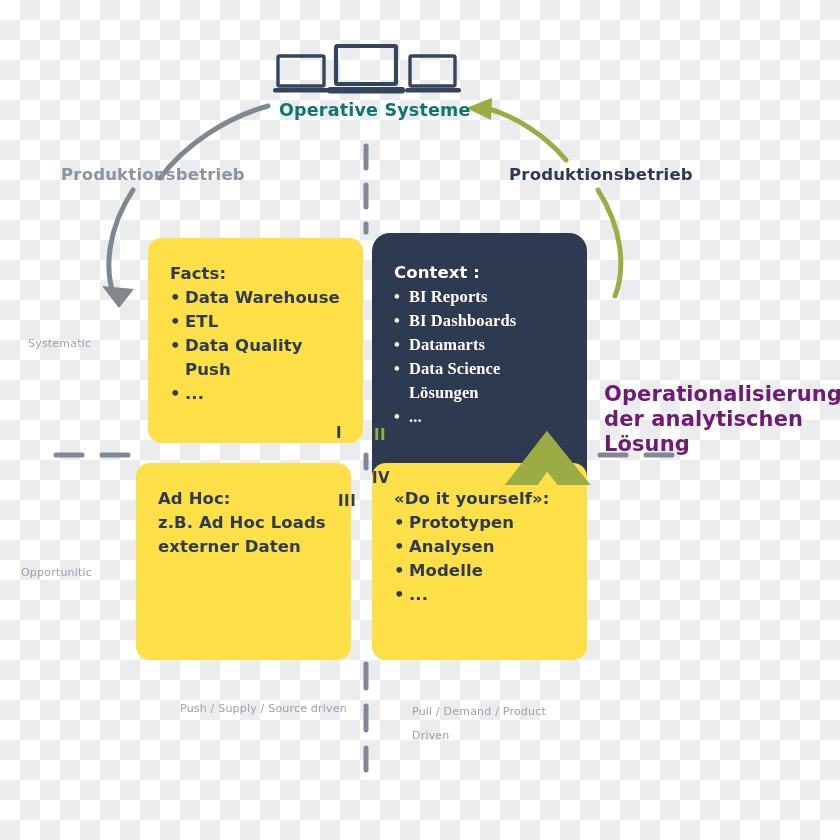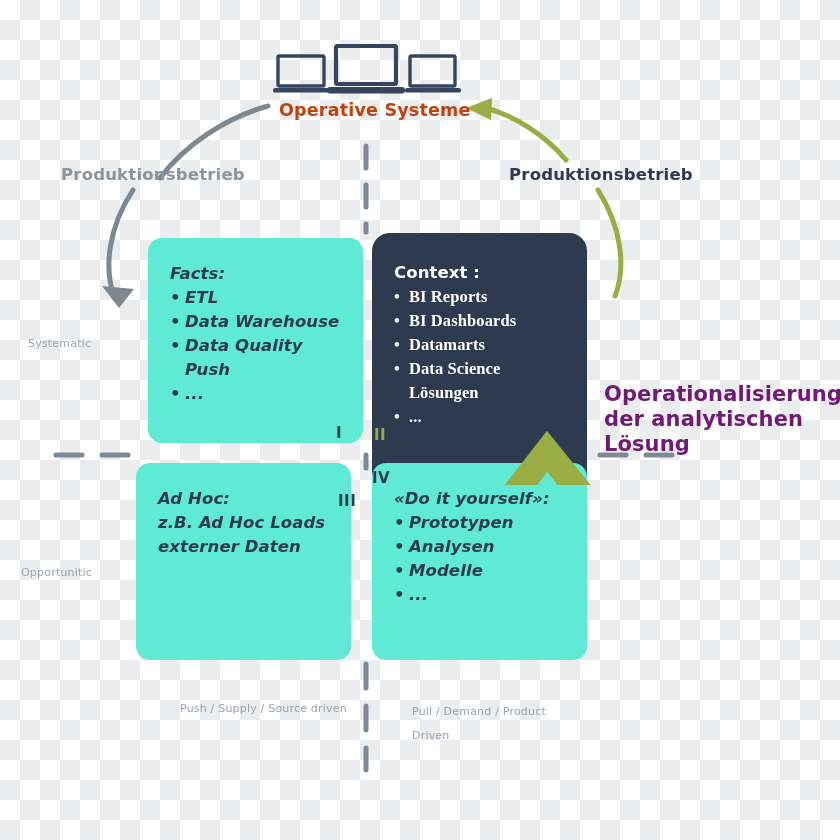--- a/index.html
+++ b/index.html
@@ -18,21 +18,21 @@
       linear-gradient(45deg,#ebecee 25%,transparent 25%,transparent 75%,#ebecee 75%);
     background-size:40px 40px;
     background-position:0 0,20px 20px;
     background-color:#ffffff;
     z-index:0;
   }
   #stage{position:absolute;inset:0;z-index:2;}
 
   
   .card{position:absolute;box-sizing:border-box;}
-  .card.light{background:#5eead4;border-radius:14px;font-style:italic;}
+  .card.light{background:#fde047;border-radius:14px;}
   .card.dark{background:#2e3a50;border-radius:18px;}
 
   #card-q1{left:148px;top:238px;width:215px;height:205px;}
   #card-q2{left:372px;top:233px;width:215px;height:286px;}
   #card-q3{left:136px;top:463px;width:215px;height:197px;}
   #card-q4{left:372px;top:463px;width:215px;height:197px;}
 
   .card-body{position:absolute;left:22px;top:24px;right:8px;}
   .card.dark .card-body{left:22px;top:28px;}
   .card-title{
@@ -73,21 +73,21 @@
     line-height:24px;
   }
   #lbl-systematic{left:28px;top:332px;}
   #lbl-opportunitic{left:21px;top:561px;}
   #lbl-push{left:180px;top:697px;width:190px;}
   #lbl-pull{left:412px;top:700px;width:170px;}
 
   
   #title-operative{
     position:absolute;left:279px;top:100px;
-    font-weight:bold;font-size:17.5px;color:#c2410c;letter-spacing:.2px;
+    font-weight:bold;font-size:17.5px;color:#0f766e;letter-spacing:.2px;
   }
   #lbl-prod-left{
     position:absolute;left:61px;top:165px;
     font-weight:bold;font-size:16.5px;color:#8c949d;letter-spacing:.2px;
   }
   #lbl-prod-right{
     position:absolute;left:509px;top:165px;
     font-weight:bold;font-size:16.5px;color:#2e3a50;letter-spacing:.2px;
   }
   #lbl-operationalisierung{
@@ -162,22 +162,22 @@
 
   <div id="lbl-systematic" class="axis-label">Systematic</div>
   <div id="lbl-opportunitic" class="axis-label">Opportunitic</div>
   <div id="lbl-push" class="axis-label">Push / Supply / Source driven</div>
   <div id="lbl-pull" class="axis-label">Pull / Demand / Product Driven</div>
 
   <div id="card-q1" class="card light">
     <div class="card-body">
       <div class="card-title">Facts:</div>
       <ul class="bullets">
+        <li>Data Warehouse</li>
         <li>ETL</li>
-        <li>Data Warehouse</li>
         <li>Data Quality</li>
         <li class="cont">Push</li>
         <li>...</li>
       </ul>
     </div>
   </div>
 
   <div id="card-q2" class="card dark">
     <div class="card-body">
       <div class="card-title">Context :</div>

